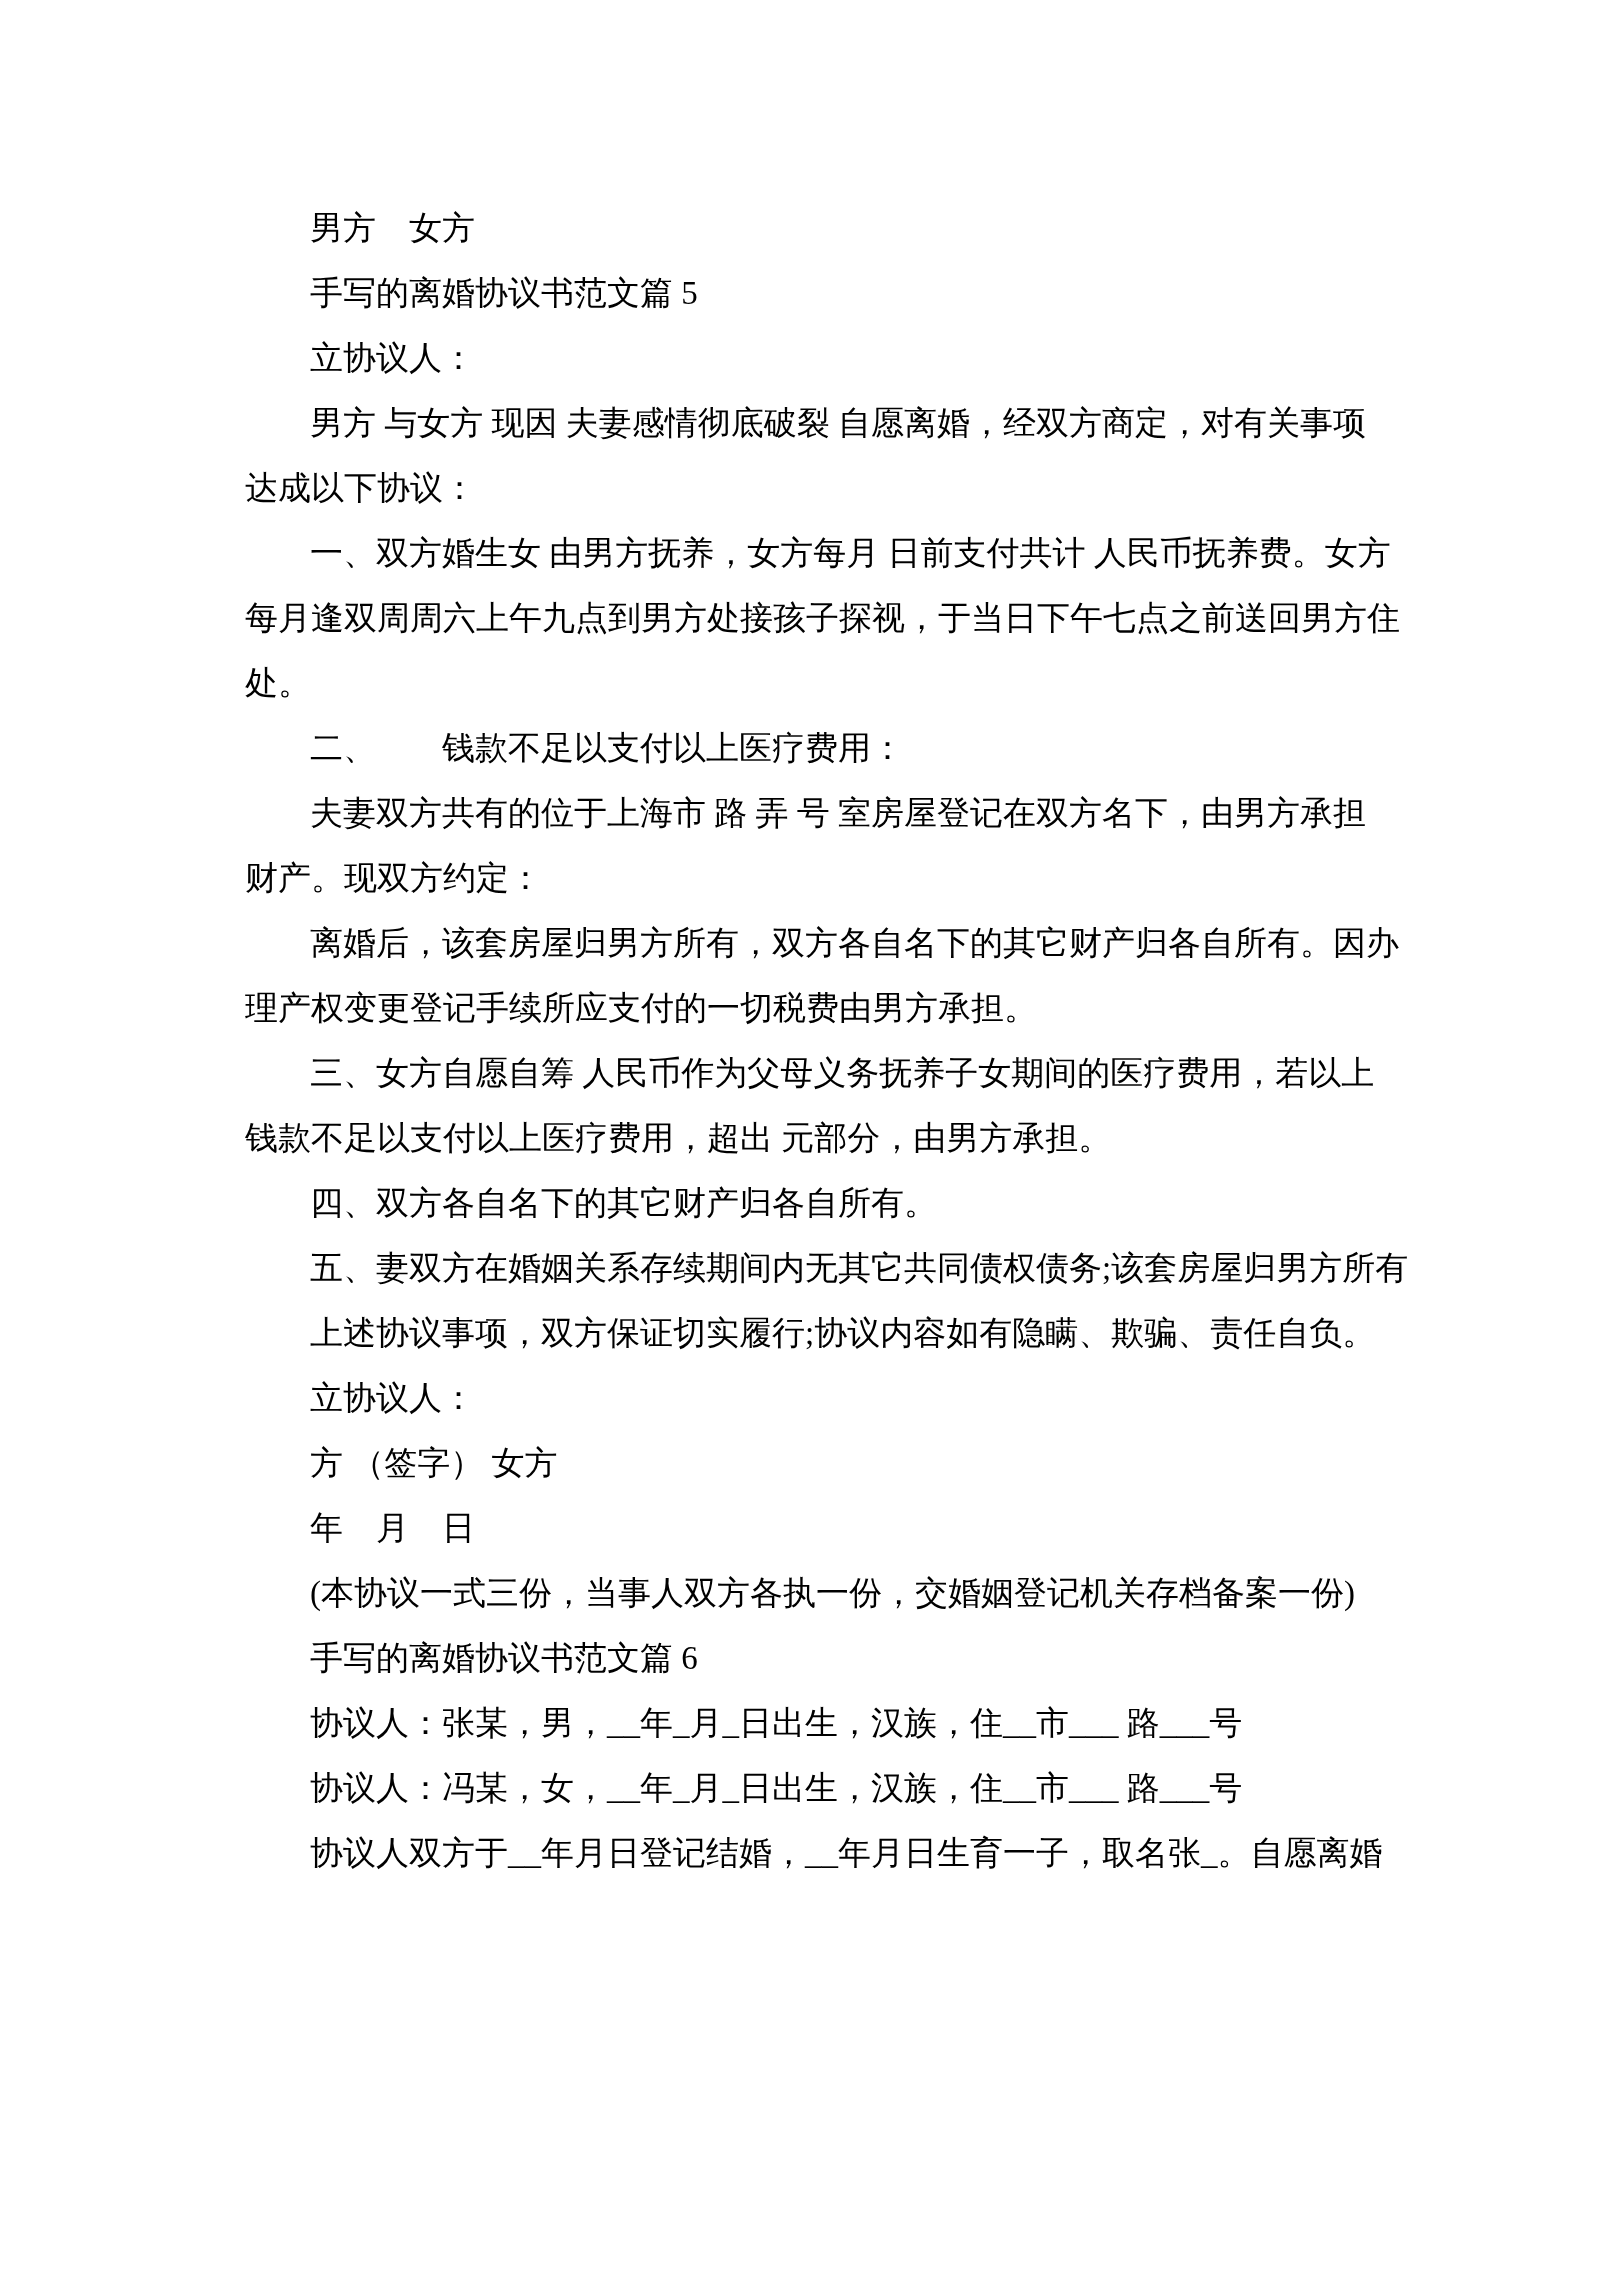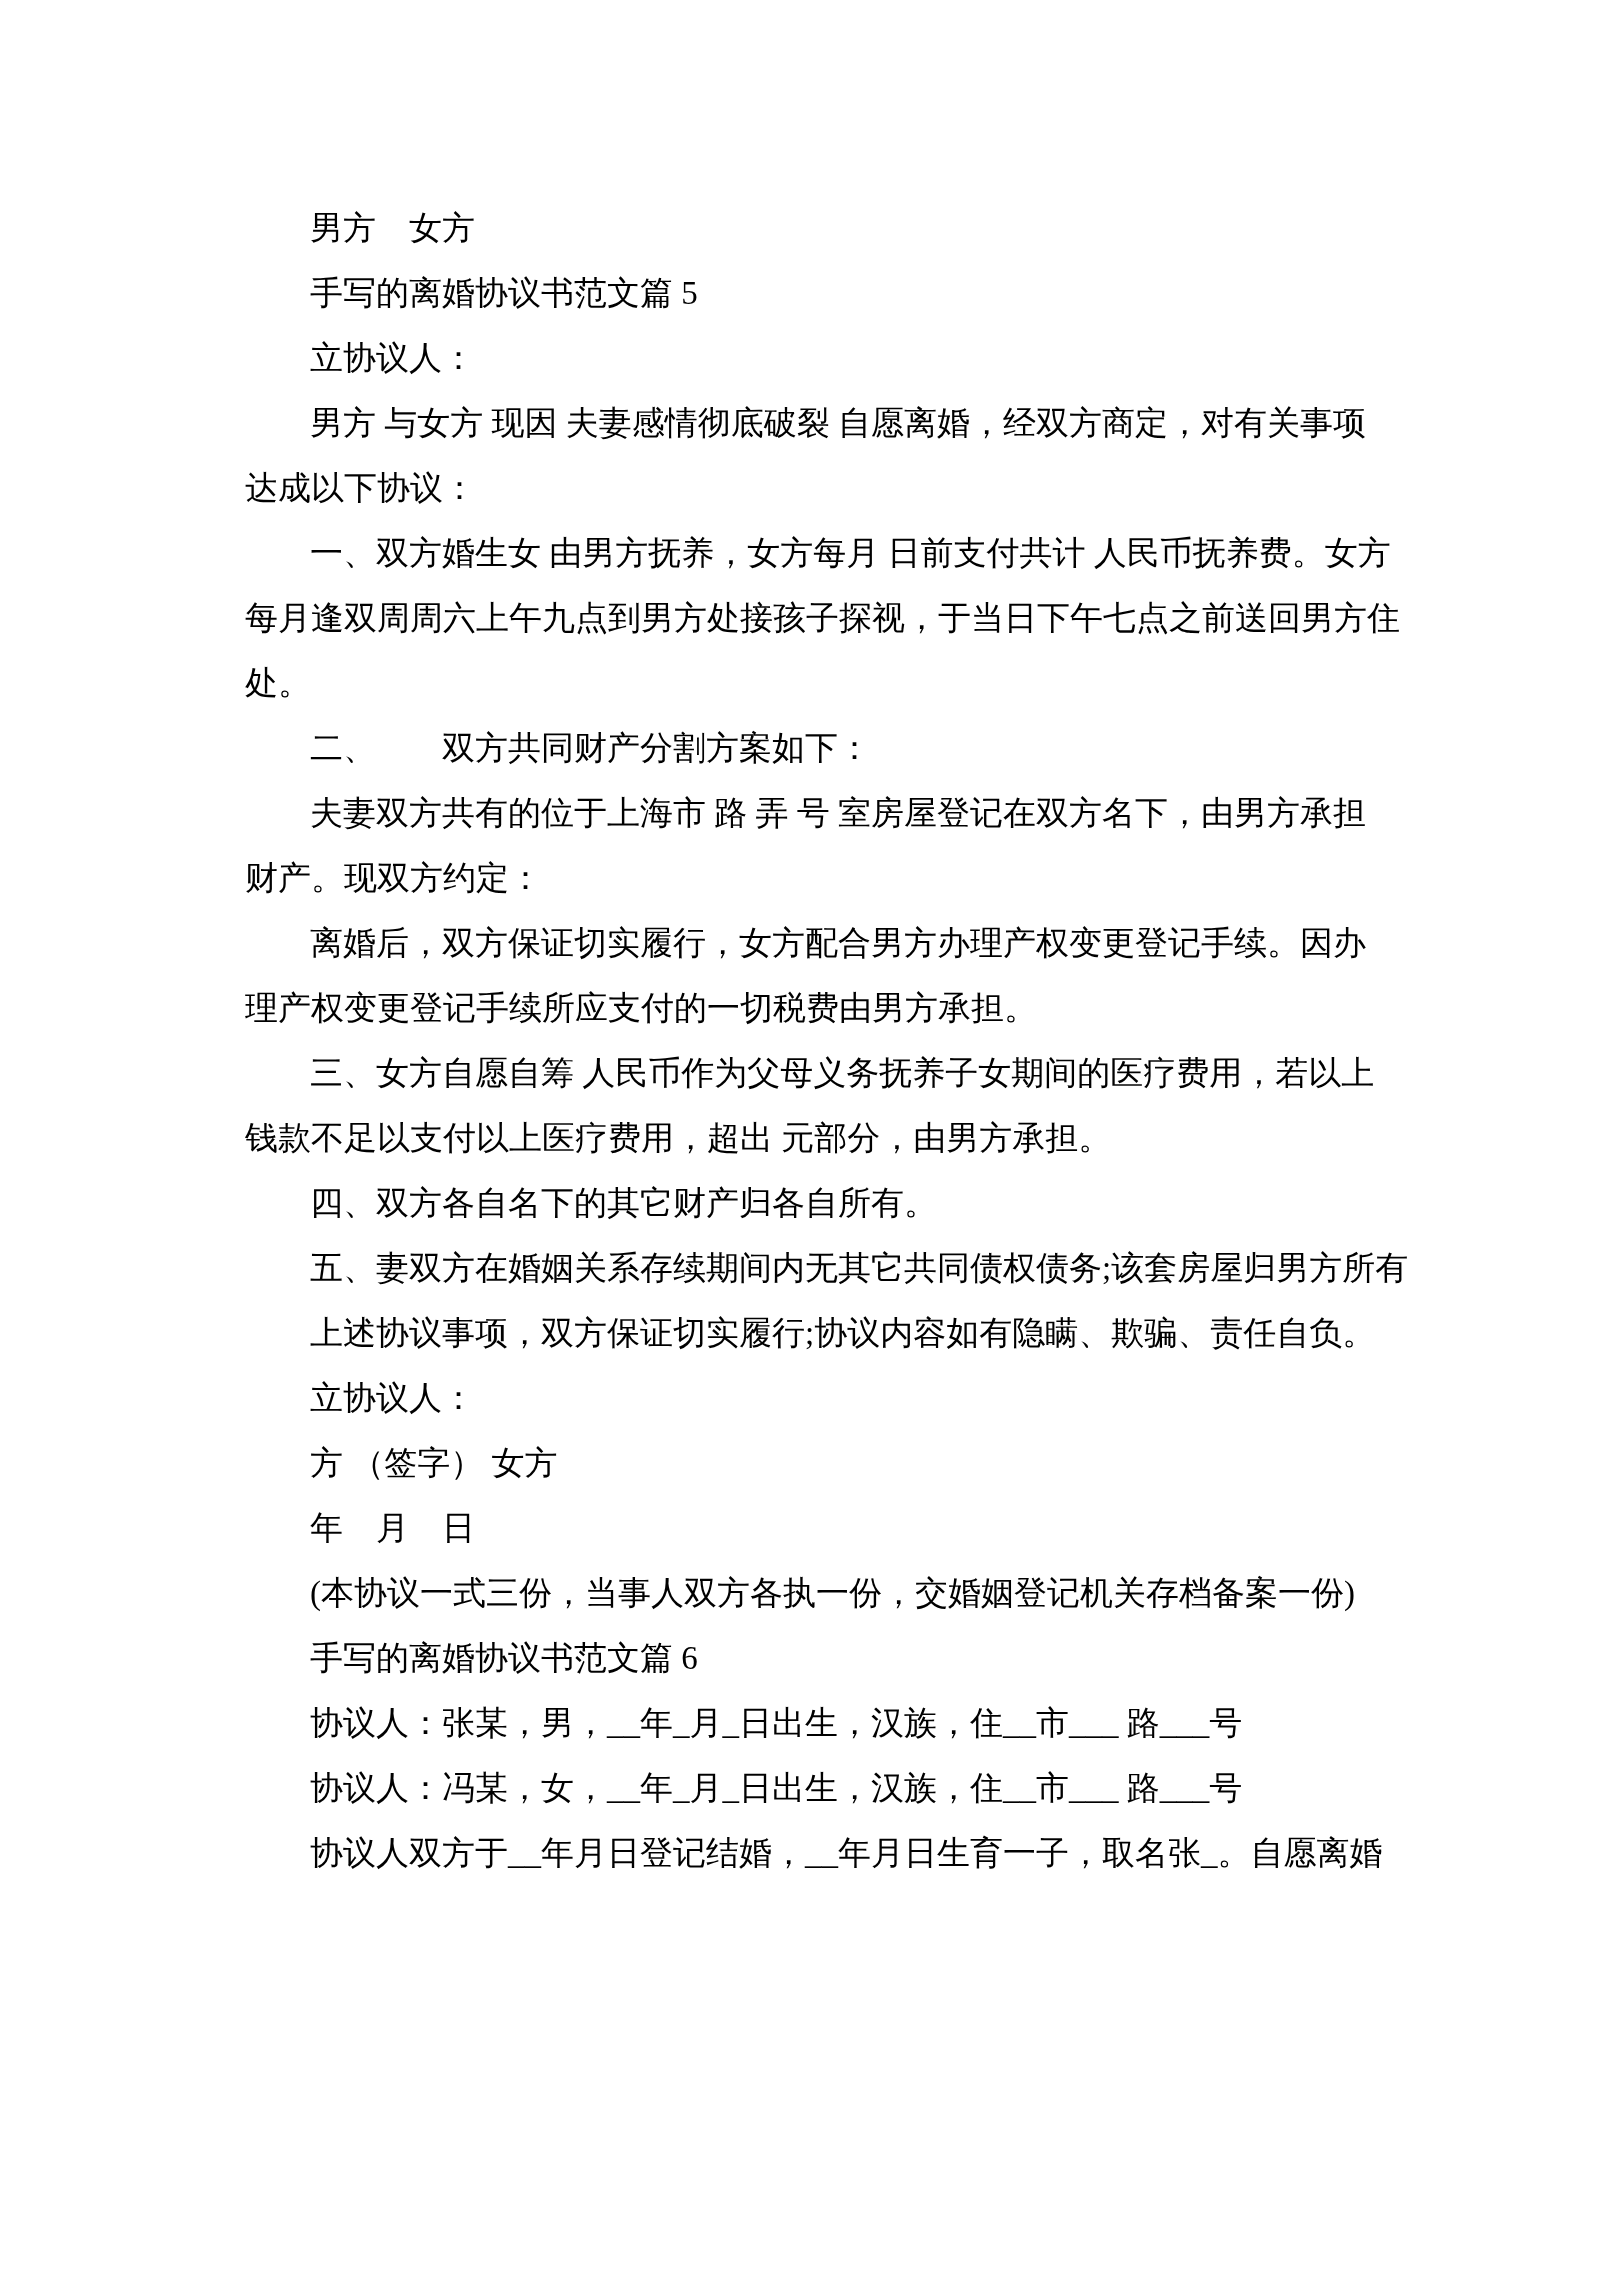--- a/index.html
+++ b/index.html
@@ -42,24 +42,24 @@
   <div class="doc-text">
 
   <p class="line indent">男方　女方</p>
       <p class="line indent">手写的离婚协议书范文篇 5</p>
       <p class="line indent">立协议人：</p>
       <p class="line indent">男方 与女方 现因 夫妻感情彻底破裂 自愿离婚，经双方商定，对有关事项</p>
       <p class="line">达成以下协议：</p>
       <p class="line indent">一、双方婚生女 由男方抚养，女方每月 日前支付共计 人民币抚养费。女方</p>
       <p class="line">每月逢双周周六上午九点到男方处接孩子探视，于当日下午七点之前送回男方住</p>
       <p class="line">处。</p>
-      <p class="line indent">二、　　双方共同财产分割方案如下：</p>
+      <p class="line indent">二、　　钱款不足以支付以上医疗费用：</p>
       <p class="line indent">夫妻双方共有的位于上海市 路 弄 号 室房屋登记在双方名下，由男方承担</p>
       <p class="line">财产。现双方约定：</p>
-      <p class="line indent">离婚后，双方保证切实履行，女方配合男方办理产权变更登记手续。因办</p>
+      <p class="line indent">离婚后，该套房屋归男方所有，双方各自名下的其它财产归各自所有。因办</p>
       <p class="line">理产权变更登记手续所应支付的一切税费由男方承担。</p>
       <p class="line indent">三、女方自愿自筹 人民币作为父母义务抚养子女期间的医疗费用，若以上</p>
       <p class="line">钱款不足以支付以上医疗费用，超出 元部分，由男方承担。</p>
       <p class="line indent">四、双方各自名下的其它财产归各自所有。</p>
       <p class="line indent">五、妻双方在婚姻关系存续期间内无其它共同债权债务;该套房屋归男方所有</p>
       <p class="line indent">上述协议事项，双方保证切实履行;协议内容如有隐瞒、欺骗、责任自负。</p>
       <p class="line indent">立协议人：</p>
       <p class="line indent">方 （签字） 女方</p>
       <p class="line indent">年　月　日</p>
       <p class="line indent">(本协议一式三份，当事人双方各执一份，交婚姻登记机关存档备案一份)</p>

